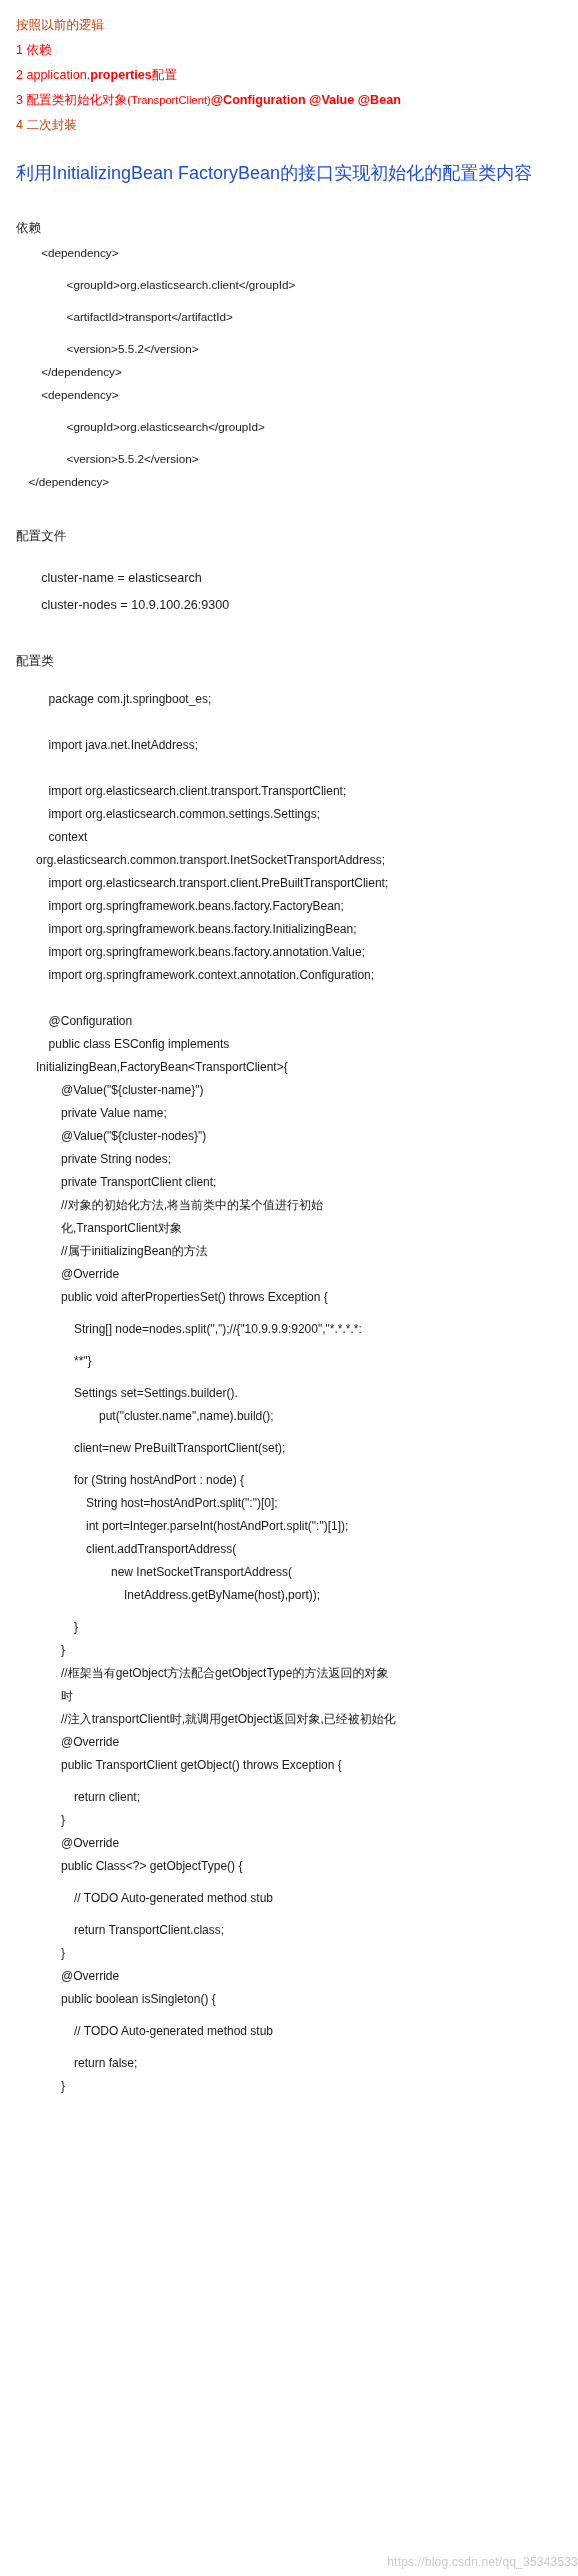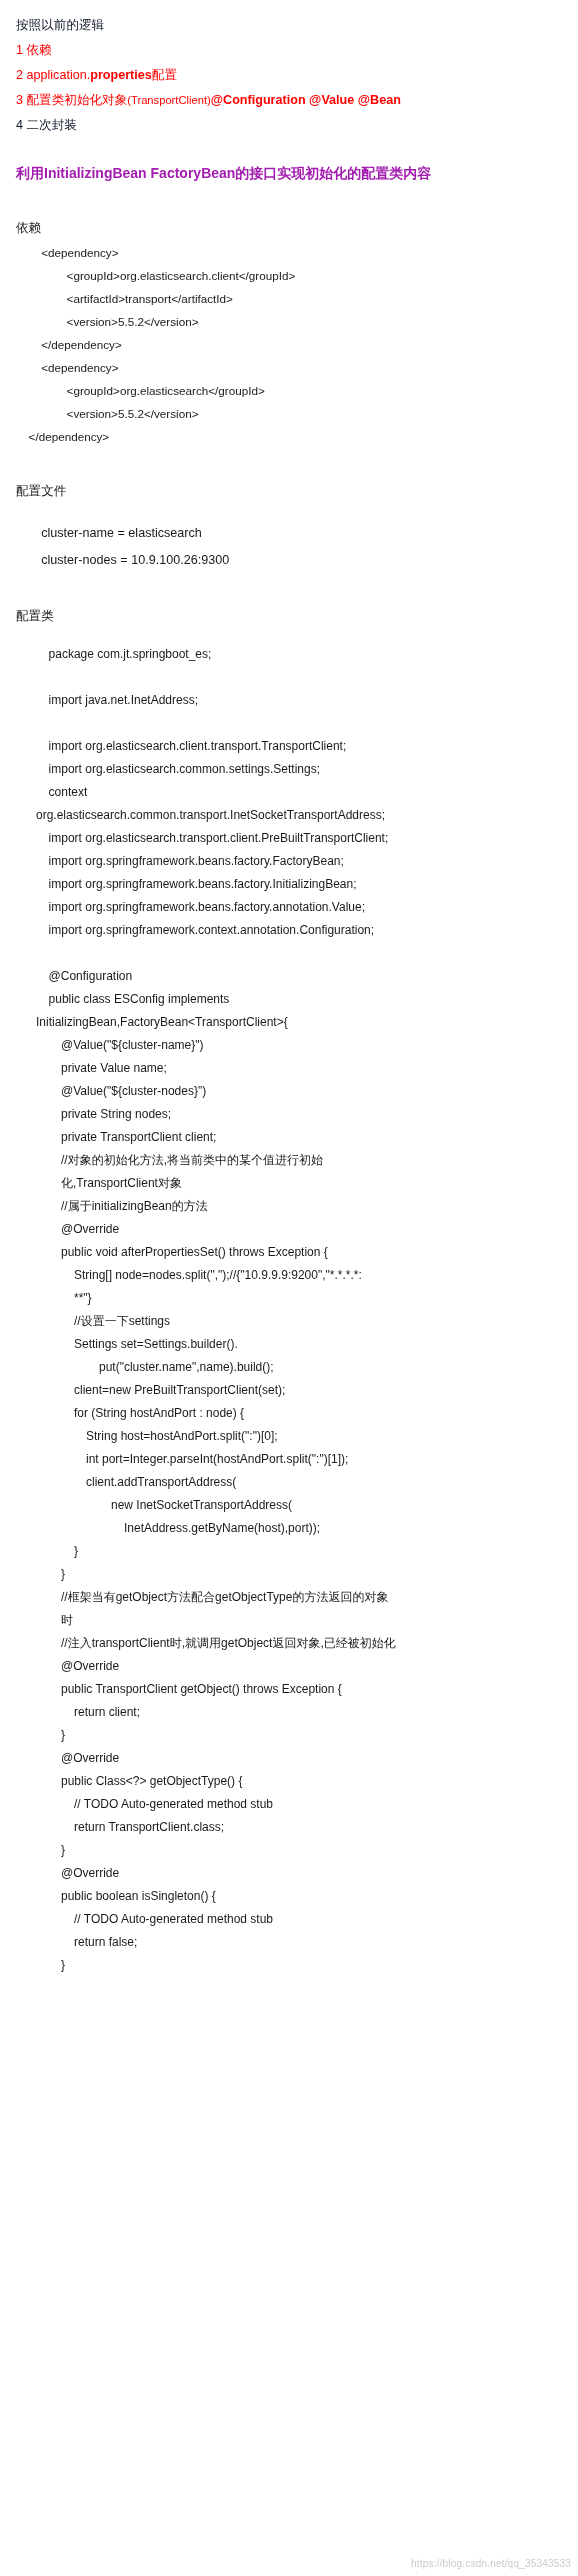--- a/index.html
+++ b/index.html
@@ -17,21 +17,21 @@
   .page {
     position: relative;
     width: 578px;
     min-height: 2576px;
     box-sizing: border-box;
     padding: 12.6px 16px 36px 16px;
   }
   .intro-line {
     font-size: 12.6px;
     line-height: 25px;
-    color: #0f172a;
+    color: #c2410c;
   }
   .red {
     color: #ff0000;
   }
   .red-bold-seg {
     color: #ff0000;
     font-weight: bold;
   }
   .small-inline {
     font-size: 11.2px;
@@ -41,25 +41,24 @@
   .spacer-md { height: 23px; }
   .spacer-lg { height: 30.5px; }
 
   .section-title {
     font-size: 12.6px;
     line-height: 25px;
     color: #1a1a1a;
   }
 
   .para {
-    font-size: 14px;
+    font-size: 18px;
     line-height: 25px;
-    color: #a21caf;
+    color: #1d4ed8;
     max-width: 549px;
-    font-weight: bold;
   }
 
   
   .code-block {
     font-family: "Liberation Sans", "DejaVu Sans", sans-serif;
     font-size: 12px;
     line-height: 23px;
     color: #1a1a1a;
   }
   .code-line {
@@ -73,34 +72,34 @@
   .props-block {
     font-size: 12.6px;
     line-height: 27px;
     margin-top: 16px;
   }
 
   
   .i0 { padding-left: 0px; }
   .i1 { padding-left: 12.6px; }
   .i2 { padding-left: 25px; }
-  .i3 { padding-left: 38px; }
+  .i3 { padding-left: 38px; margin-top: 9px; }
   .i4 { padding-left: 50px; }
   .i5 { padding-left: 63px; }
   .i6 { padding-left: 75px; }
   .i7 { padding-left: 88px; }
 
   .code-indent-root { padding-left: 20px; }
   .xml-indent-root { padding-left: 12.6px; }
 
   .watermark {
     position: absolute;
-    right: 7px;
+    right: 0;
     bottom: 7.2px;
-    font-size: 10px;
+    font-size: 12px;
     color: #c9c9cf;
     letter-spacing: 0.2px;
     font-family: "Liberation Sans", "DejaVu Sans", sans-serif;
     user-select: none;
   }
 </style>
 </head>
 <body>
 
 <div class="page">
@@ -171,21 +170,20 @@
       <div class="code-line i2">@Value("${cluster-nodes}")</div>
       <div class="code-line i2">private String nodes;</div>
       <div class="code-line i2">private TransportClient client;</div>
       <div class="code-line i2">//对象的初始化方法,将当前类中的某个值进行初始</div>
       <div class="code-line i2">化,TransportClient对象</div>
       <div class="code-line i2">//属于initializingBean的方法</div>
       <div class="code-line i2">@Override</div>
       <div class="code-line i2">public void afterPropertiesSet() throws Exception {</div>
       <div class="code-line i3">String[] node=nodes.split(",");//{"10.9.9.9:9200","*.*.*.*:</div>
       <div class="code-line i3">**"}</div>
-      <div class="code-line i3">//设置一下settings</div>
       <div class="code-line i3">Settings set=Settings.builder().</div>
       <div class="code-line i5">put("cluster.name",name).build();</div>
       <div class="code-line i3">client=new PreBuiltTransportClient(set);</div>
       <div class="code-line i3">for (String hostAndPort : node) {</div>
       <div class="code-line i4">String host=hostAndPort.split(":")[0];</div>
       <div class="code-line i4">int port=Integer.parseInt(hostAndPort.split(":")[1]);</div>
       <div class="code-line i4">client.addTransportAddress(</div>
       <div class="code-line i6">new InetSocketTransportAddress(</div>
       <div class="code-line i7">InetAddress.getByName(host),port));</div>
       <div class="code-line i3">}</div>

